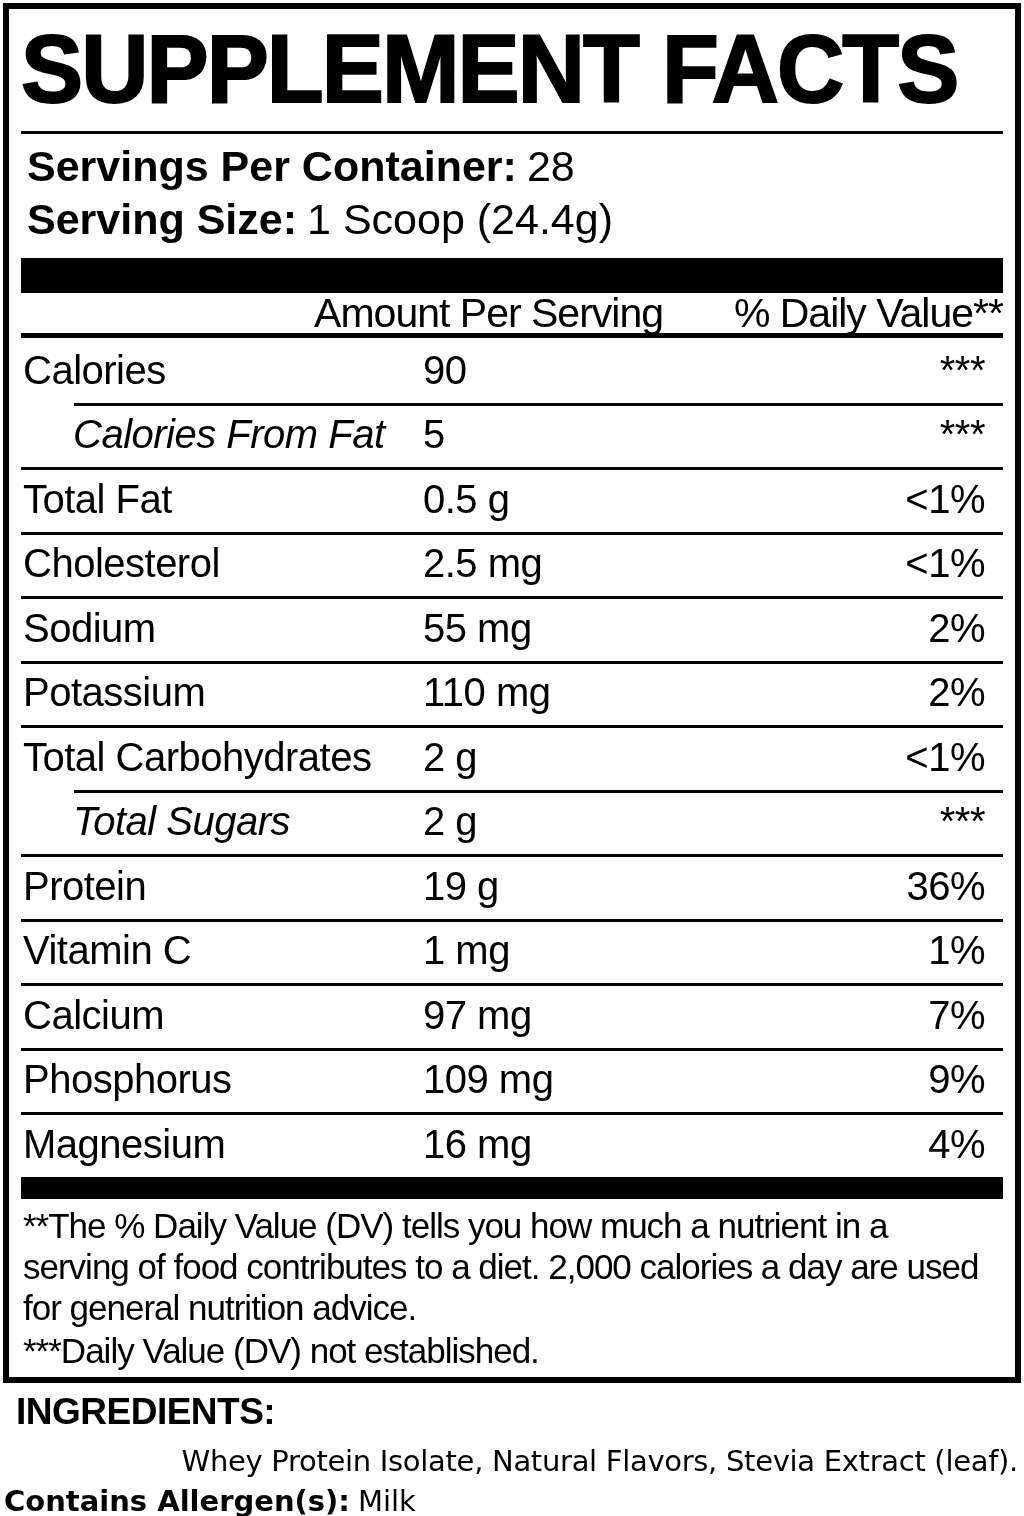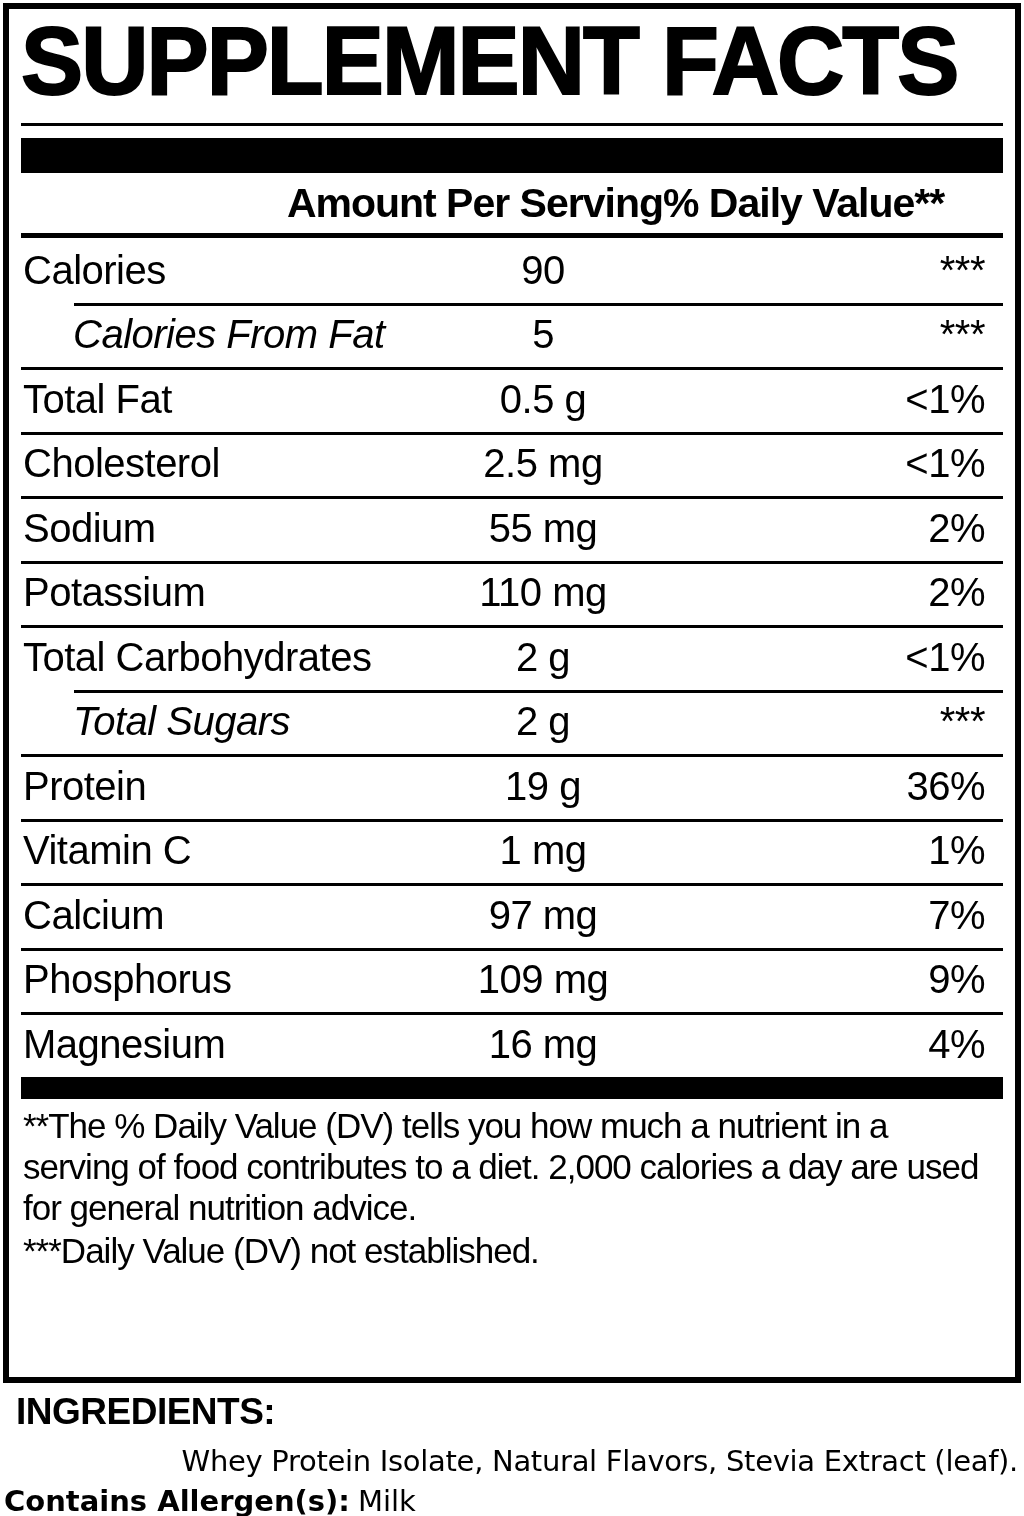--- a/index.html
+++ b/index.html
@@ -11,21 +11,21 @@
     position:relative;
     overflow:hidden;
   }
 
   
   .panel {
     position:absolute; left:3px; top:3px;
     width:1018px; height:1380px;
     border:6px solid #000;
     box-sizing:border-box;
-    padding:0 12px;
+    padding:8px 12px;
     overflow:hidden;
     background:#fff;
   }
 
   .title {
     margin-top:4px;
     font-size:96px;
     font-weight:bold;
     line-height:96px;
     letter-spacing:-2px;
@@ -40,46 +40,46 @@
   .serving-block { margin-top:6px; padding-left:6px; }
   .serving-line { font-size:43px; line-height:53px; white-space:nowrap; }
   .serving-line .lbl { font-weight:bold; }
   .serving-line .val { margin-left:10px; }
 
   .bar-thick { height:35px; background:#000; margin-top:12px; }
   .bar-bottom { height:22px; background:#000; }
 
   .hdr-row {
     display:flex; align-items:center;
-    height:60px;
-    font-weight:bold; font-size:41px; letter-spacing:-1px;
+    height:40px;
+    font-weight:normal; font-size:41px; letter-spacing:-1px;
     white-space:nowrap;
   }
   .hdr-spacer { flex:1; }
   .hdr-amount { text-align:right; }
-  .hdr-dv { width:340px; text-align:left; }
+  .hdr-dv { width:340px; text-align:right; }
   .hdr-rule { height:5px; background:#000; }
 
   .rows { }
   .row {
     position:relative;
     height:64.5px;
     display:flex; align-items:center;
     font-size:40px; letter-spacing:-0.5px;
     white-space:nowrap;
   }
   .row::before {
     content:""; position:absolute; left:0; right:0; top:0;
     height:3px; background:#000;
   }
   .row.no-line::before { display:none; }
   .row.sep-indent::before { left:53px; }
   .cell.label { flex:1; padding-left:2px; }
   .row.indent .cell.label { padding-left:52px;font-style:italic; }
-  .cell.amount { width:240px; text-align:center; }
+  .cell.amount { width:240px; text-align:left; }
   .cell.dv { width:340px; text-align:right; padding-right:18px; box-sizing:border-box; }
 
   .footnotes { margin-top:6px; padding-left:2px; }
   .fn-dv { font-size:35px; line-height:41px; letter-spacing:-1px; max-width:975px; }
   .fn-ns { font-size:35px; line-height:41px; letter-spacing:-1px; margin-top:2px; }
 
   
   .ingredients {
     position:absolute; left:4px; top:1390px; width:1014px;
   }
@@ -102,20 +102,28 @@
   .ing-allergen .val { margin-left:8px; }
 </style>
 </head>
 <body>
 
 <div class="panel">
 
   <div class="title">SUPPLEMENT FACTS</div>
   <div class="title-rule"></div>
 
+  <div class="serving-block">
+    <div class="serving-line">
+      <span class="lbl">Servings Per Container:</span><span class="val">28</span>
+    </div>
+    <div class="serving-line">
+      <span class="lbl">Serving Size:</span><span class="val">1 Scoop (24.4g)</span>
+    </div>
+  </div>
 
   <div class="bar-thick"></div>
 
   <div class="hdr-row">
     <div class="hdr-spacer"></div>
     <div class="hdr-amount">Amount Per Serving</div>
     <div class="hdr-dv">% Daily Value**</div>
   </div>
   <div class="hdr-rule"></div>
 

